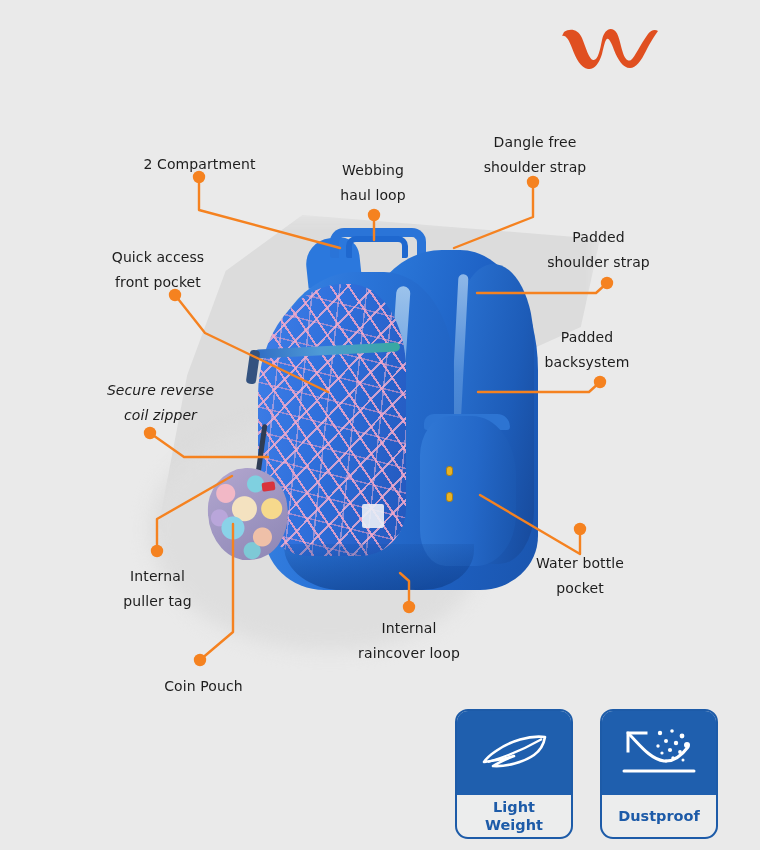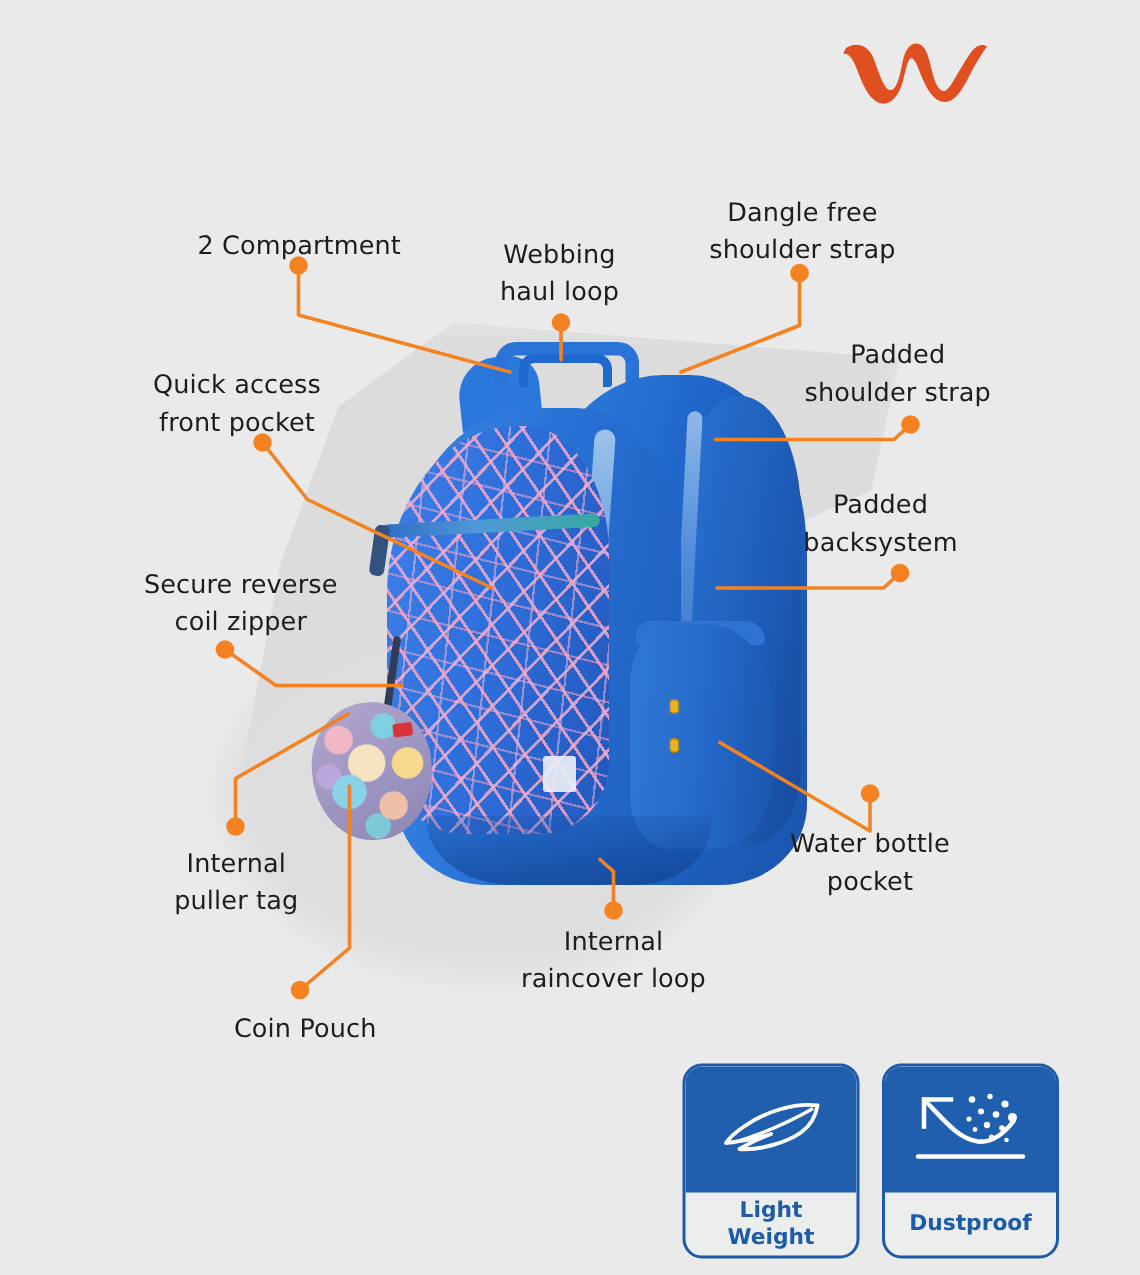--- a/index.html
+++ b/index.html
@@ -152,34 +152,34 @@
   }
   .pouch-badge {
     position: absolute; left: 24px; top: 254px; width: 13px; height: 9px;
     background: #d8343c; border-radius: 2px; transform: rotate(-8deg);
   }
 
   
   .label {
     position: absolute;
     color: #1d1d1d;
-    font-size: 17px;
+    font-size: 14px;
     line-height: 25px;
     letter-spacing: .1px;
     white-space: pre-line;
     font-family: "DejaVu Sans", "Liberation Sans", sans-serif;
   }
   .label.c { text-align: center; }
   .label.r { text-align: center; }
 
   
   .leader { position: absolute; left: 0; top: 0; width: 760px; height: 850px; pointer-events: none; }
 
   
-  .badges { position: absolute; left: 421px; top: 709px; display: flex; gap: 15px; padding-left: 34px; }
+  .badges { position: absolute; left: 421px; top: 709px; display: flex; gap: 27px; padding-left: 34px; }
   .badge {
     width: 118px; height: 130px;
     border: 2px solid #1d5ba8;
     border-radius: 13px;
     background: #eceded;
     overflow: hidden;
     display: flex; flex-direction: column;
   }
   .badge-art {
     height: 84px; background: #1f5fae;
@@ -272,21 +272,21 @@
       <div class="label c" style="left: 323px; top: 158px; width: 100px;">Webbing
 haul loop</div>
       <div class="label c" style="left: 455px; top: 130px; width: 160px;">Dangle free
 shoulder strap</div>
       <div class="label r" style="left: 517px; top: 225px; width: 163px;">Padded
 shoulder strap</div>
       <div class="label r" style="left: 517px; top: 325px; width: 140px;">Padded
 backsystem</div>
       <div class="label c" style="left: 84px; top: 245px; width: 148px;">Quick access
 front pocket</div>
-      <div class="label c" style="left: 78px; top: 378px; width: 165px;">Secure reverse
+      <div class="label c" style="left: 78px; top: 378px; width: 165px; font-style: italic;">Secure reverse
 coil zipper</div>
       <div class="label c" style="left: 90px; top: 564px; width: 135px;">Internal
 puller tag</div>
       <div class="label c" style="left: 141px; top: 674px; width: 125px;">Coin Pouch</div>
       <div class="label c" style="left: 329px; top: 616px; width: 160px;">Internal
 raincover loop</div>
       <div class="label c" style="left: 510px; top: 551px; width: 140px;">Water bottle
 pocket</div>
     </div>
 

